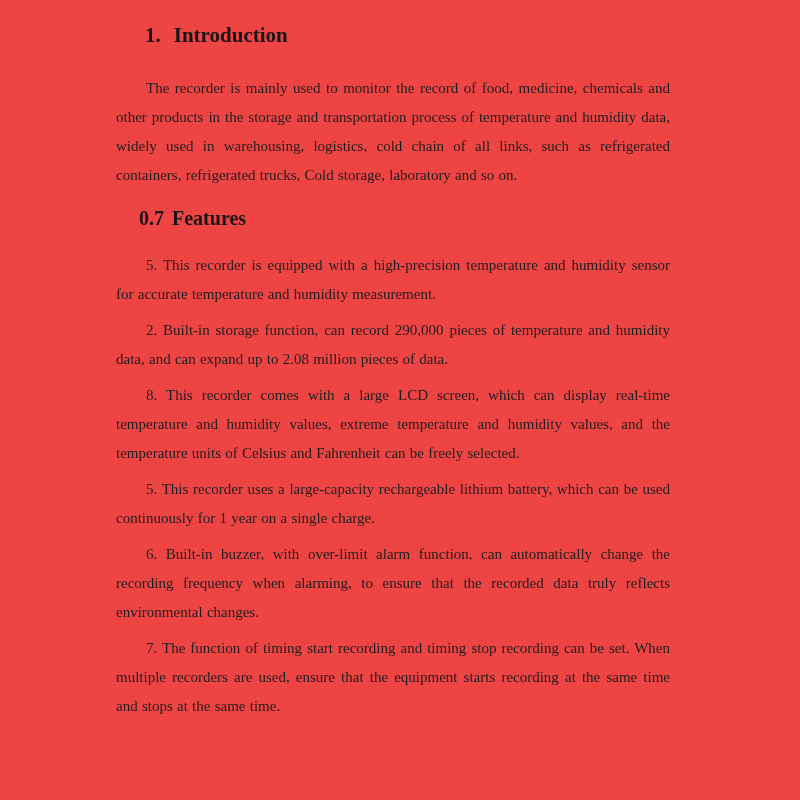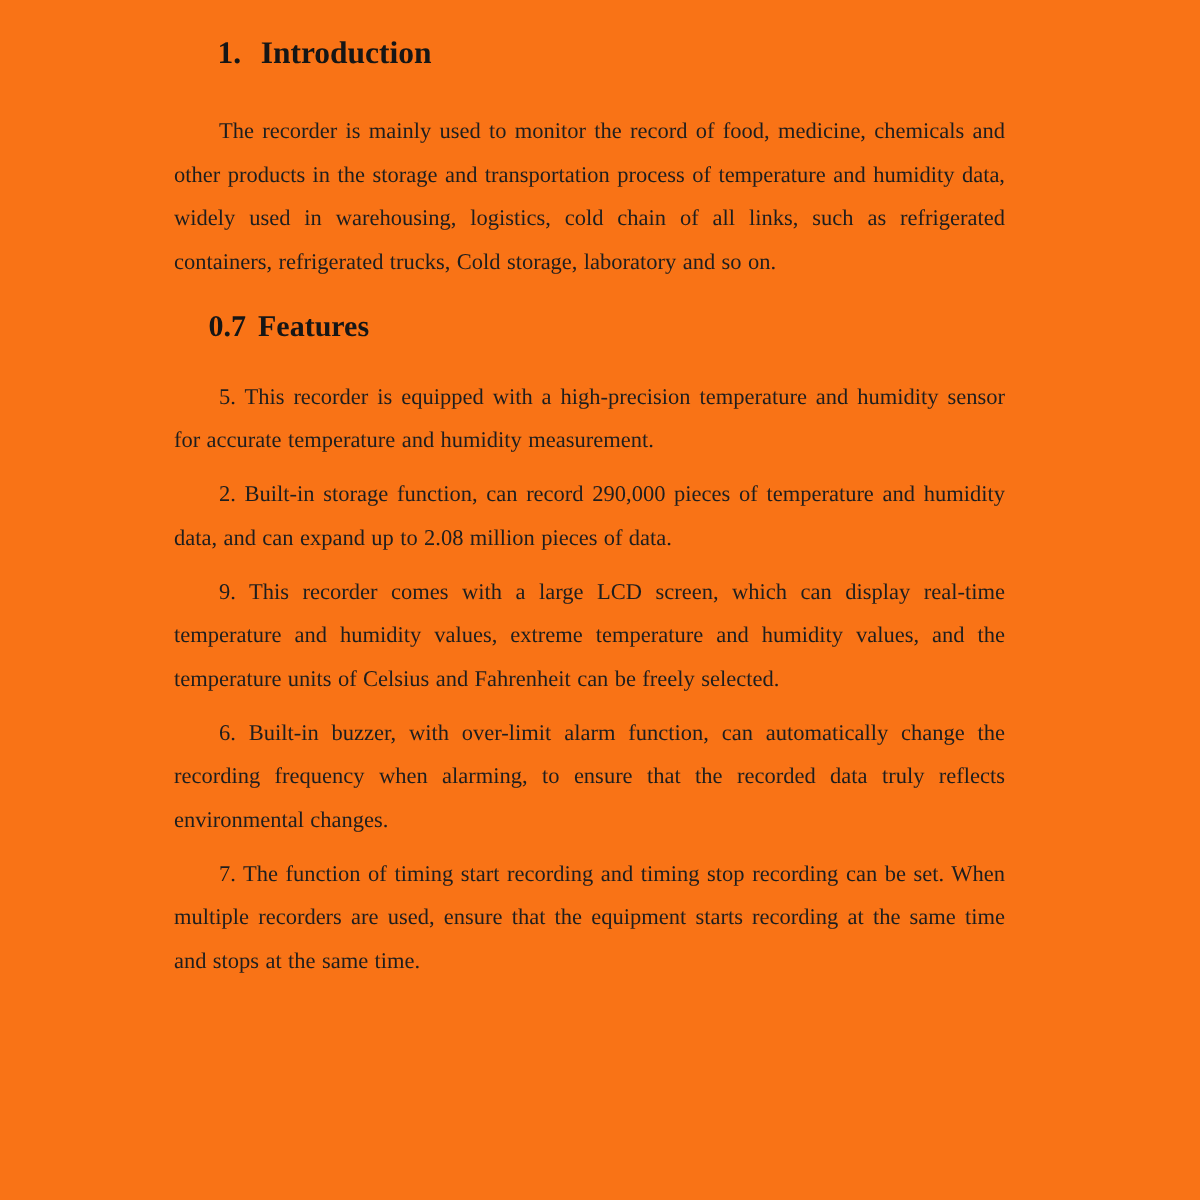--- a/index.html
+++ b/index.html
@@ -10,21 +10,21 @@
   body {
     width: 800px;
     height: 800px;
     overflow: hidden;
   }
   .page {
     box-sizing: border-box;
     width: 800px;
     height: 800px;
     padding: 22px 130px 0 100px;
-    background: #f97316;
+    background: #ef4444;
     font-family: "Liberation Serif", "DejaVu Serif", serif;
     color: #1e1e1e;
     filter: blur(0.3px);
   }
   h1.sec-heading {
     font-size: 21px;
     line-height: 27px;
     font-weight: bold;
     margin: 0 0 25px 45px;
     color: #161616;
@@ -65,17 +65,18 @@
   </h1>
 
   <p class="body-para intro-para">The recorder is mainly used to monitor the record of food, medicine, chemicals and other products in the storage and transportation process of temperature and humidity data, widely used in warehousing, logistics, cold chain of all links, such as refrigerated containers, refrigerated trucks, Cold storage, laboratory and so on.</p>
 
   <h2 class="sub-heading">
     <span class="h-num">0.7</span><span>Features</span>
   </h2>
 
   <p class="body-para">5. This recorder is equipped with a high-precision temperature and humidity sensor for accurate temperature and humidity measurement.</p>
   <p class="body-para">2. Built-in storage function, can record 290,000 pieces of temperature and humidity data, and can expand up to 2.08 million pieces of data.</p>
-  <p class="body-para">9. This recorder comes with a large LCD screen, which can display real-time temperature and humidity values, extreme temperature and humidity values, and the temperature units of Celsius and Fahrenheit can be freely selected.</p>
+  <p class="body-para">8. This recorder comes with a large LCD screen, which can display real-time temperature and humidity values, extreme temperature and humidity values, and the temperature units of Celsius and Fahrenheit can be freely selected.</p>
+  <p class="body-para">5. This recorder uses a large-capacity rechargeable lithium battery, which can be used continuously for 1 year on a single charge.</p>
   <p class="body-para">6. Built-in buzzer, with over-limit alarm function, can automatically change the recording frequency when alarming, to ensure that the recorded data truly reflects environmental changes.</p>
   <p class="body-para">7. The function of timing start recording and timing stop recording can be set. When multiple recorders are used, ensure that the equipment starts recording at the same time and stops at the same time.</p>
 
 </div>
 
 </body></html>

